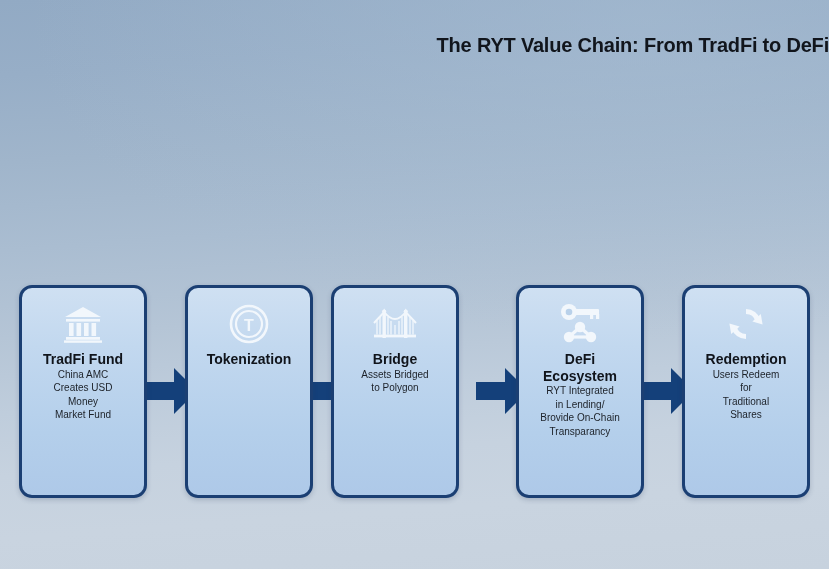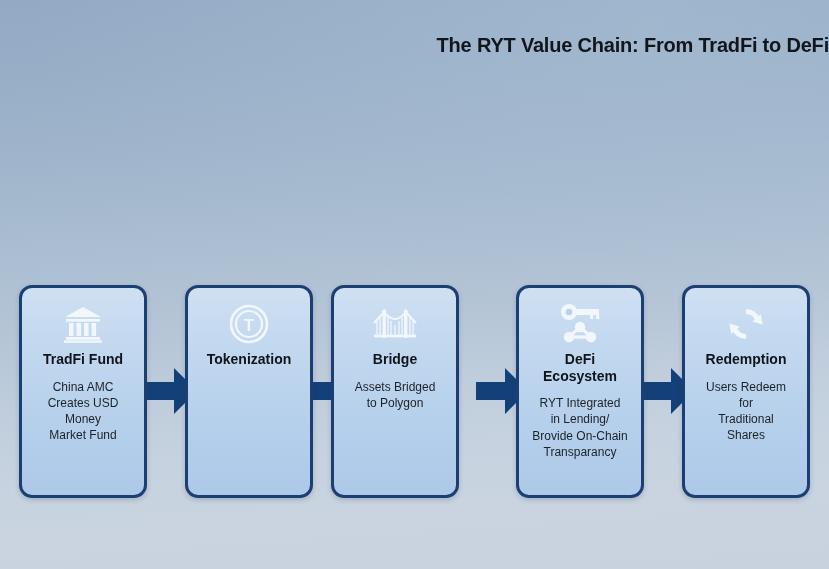--- a/index.html
+++ b/index.html
@@ -69,22 +69,21 @@
 
   .card-title {
     font-size:14px;
     font-weight:bold;
     color:#10141b;
     text-align:center;
     line-height:1.18;
     padding:0 4px;
   }
   .card-body {
-    margin-top:11px;
-    font-size:12px;
+    font-size:10px;
     color:#1c2128;
     text-align:center;
     line-height:1.36;
     padding:0 5px;
     white-space:pre-line;
   }
 
   
   .arrow {
     position:absolute;

